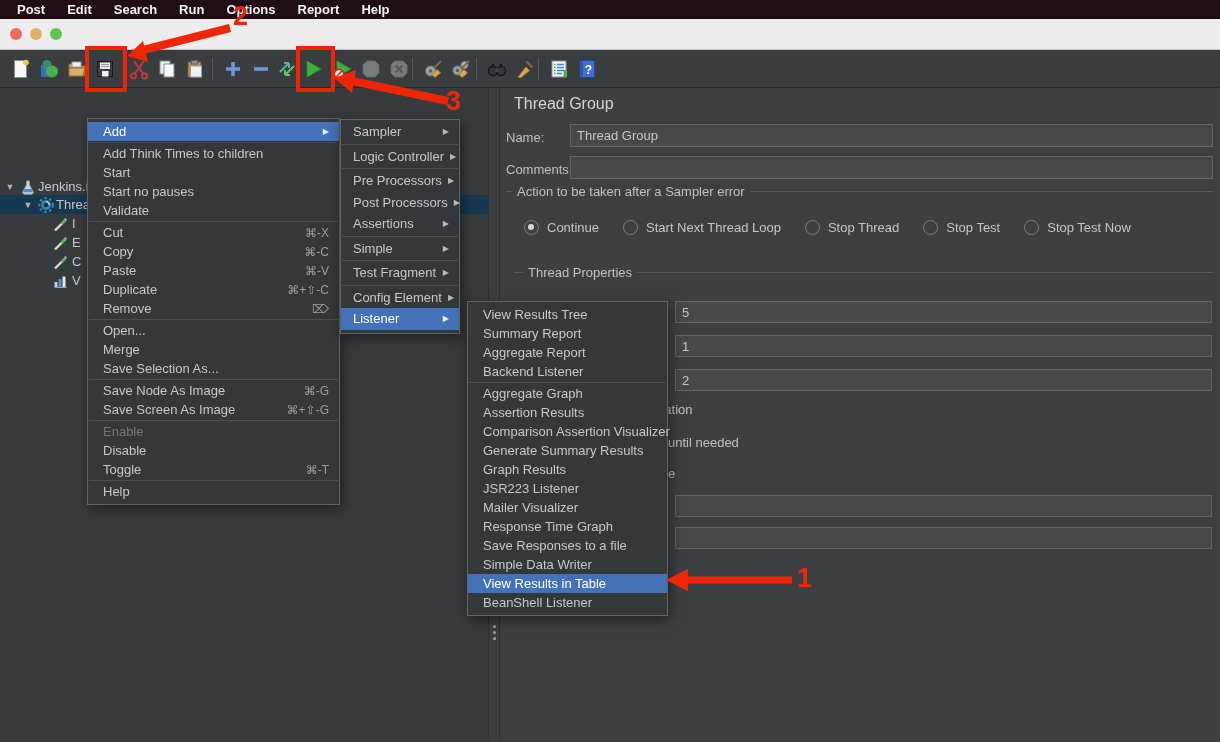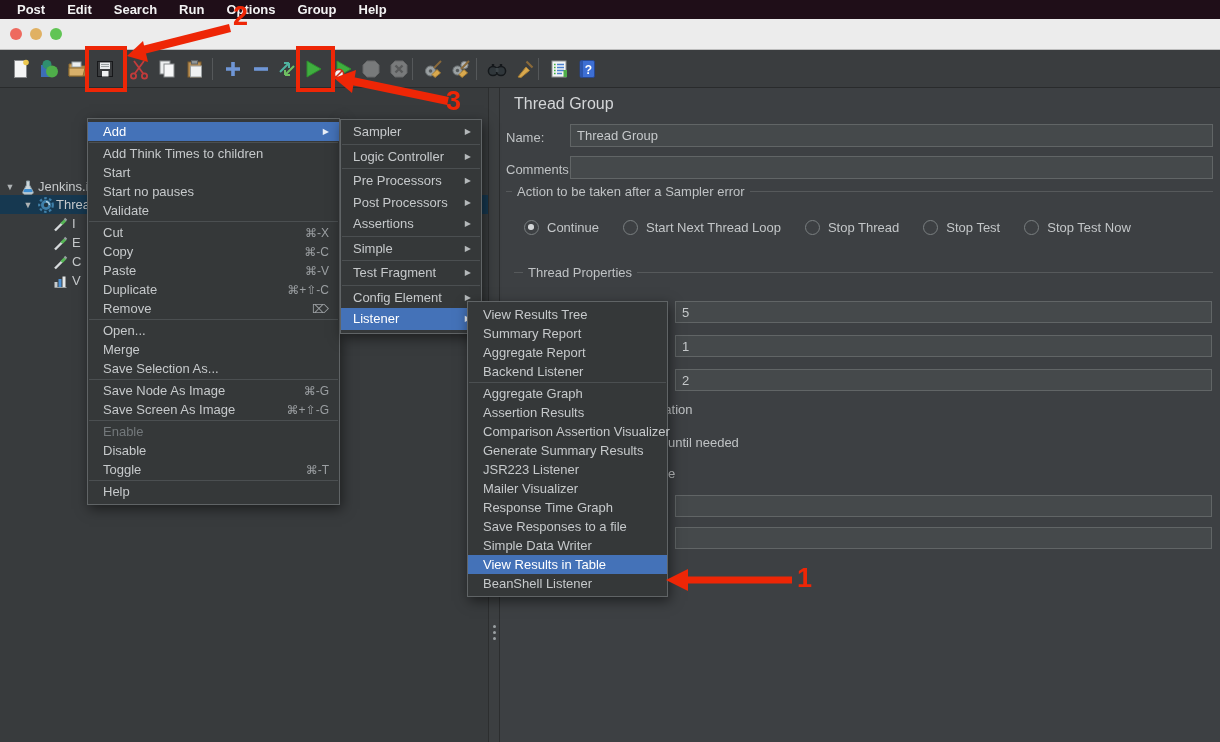--- a/index.html
+++ b/index.html
@@ -65,21 +65,21 @@
   #add-submenu .menu-item{height:21.5px;padding-left:12px;}
   .menu-item .lab{flex:0 0 auto;}
   .menu-item .sp{flex:1;}
   .menu-item .sc{color:#9b9fa2;font-size:12px;}
   .menu-item .sub{color:#b4b8ba;font-size:8px;margin-left:6px;}
   .menu-item.hl{background:#4472b8;color:#fff;}
   .menu-item.hl .sc,.menu-item.hl .sub{color:#e9eff7;}
   .menu-item.disabled{color:#73787b;}
   .menu-sep{height:1px;background:#4b4f51;margin:1px 1px;}
   #context-menu{left:87px;top:118px;width:253px;}
-  #add-submenu{left:340px;top:119px;width:142px;padding-top:1px;}
+  #add-submenu{left:340px;top:119px;width:120px;padding-top:1px;}
   #listener-submenu{left:467px;top:301px;width:201px;}
 
   
   .ann-svg{position:absolute;left:0;top:0;z-index:19;pointer-events:none;}
   .ann-box{position:absolute;border:4px solid #ee2606;z-index:20;pointer-events:none;}
   #box-save{left:85px;top:46px;width:34px;height:38px;}
   #box-play{left:296px;top:46px;width:31px;height:38px;}
   .ann-num{position:absolute;color:#ee2606;font-size:27px;font-weight:bold;z-index:21;pointer-events:none;}
   #num-1{left:797px;top:563px;}
   #num-2{left:233px;top:1px;}
@@ -89,21 +89,21 @@
 <body>
 
 <div class="screen">
 
   <div class="menubar" id="menubar">
       <span class="mi">Post</span>
       <span class="mi">Edit</span>
       <span class="mi">Search</span>
       <span class="mi">Run</span>
       <span class="mi">Options</span>
-      <span class="mi">Group</span>
+      <span class="mi">Report</span>
       <span class="mi">Help</span>
     </div>
 
   <div class="titlebar">
     <span class="tl red"></span>
     <span class="tl yellow"></span>
     <span class="tl green"></span>
   </div>
 
   <div class="toolbar" id="toolbar">
@@ -539,20 +539,24 @@
       </div>
       <div class="menu-item">
         <span class="lab">Comparison Assertion Visualizer</span>
         <span class="sp"></span>
       </div>
       <div class="menu-item">
         <span class="lab">Generate Summary Results</span>
         <span class="sp"></span>
       </div>
       <div class="menu-item">
+        <span class="lab">Graph Results</span>
+        <span class="sp"></span>
+      </div>
+      <div class="menu-item">
         <span class="lab">JSR223 Listener</span>
         <span class="sp"></span>
       </div>
       <div class="menu-item">
         <span class="lab">Mailer Visualizer</span>
         <span class="sp"></span>
       </div>
       <div class="menu-item">
         <span class="lab">Response Time Graph</span>
         <span class="sp"></span>

